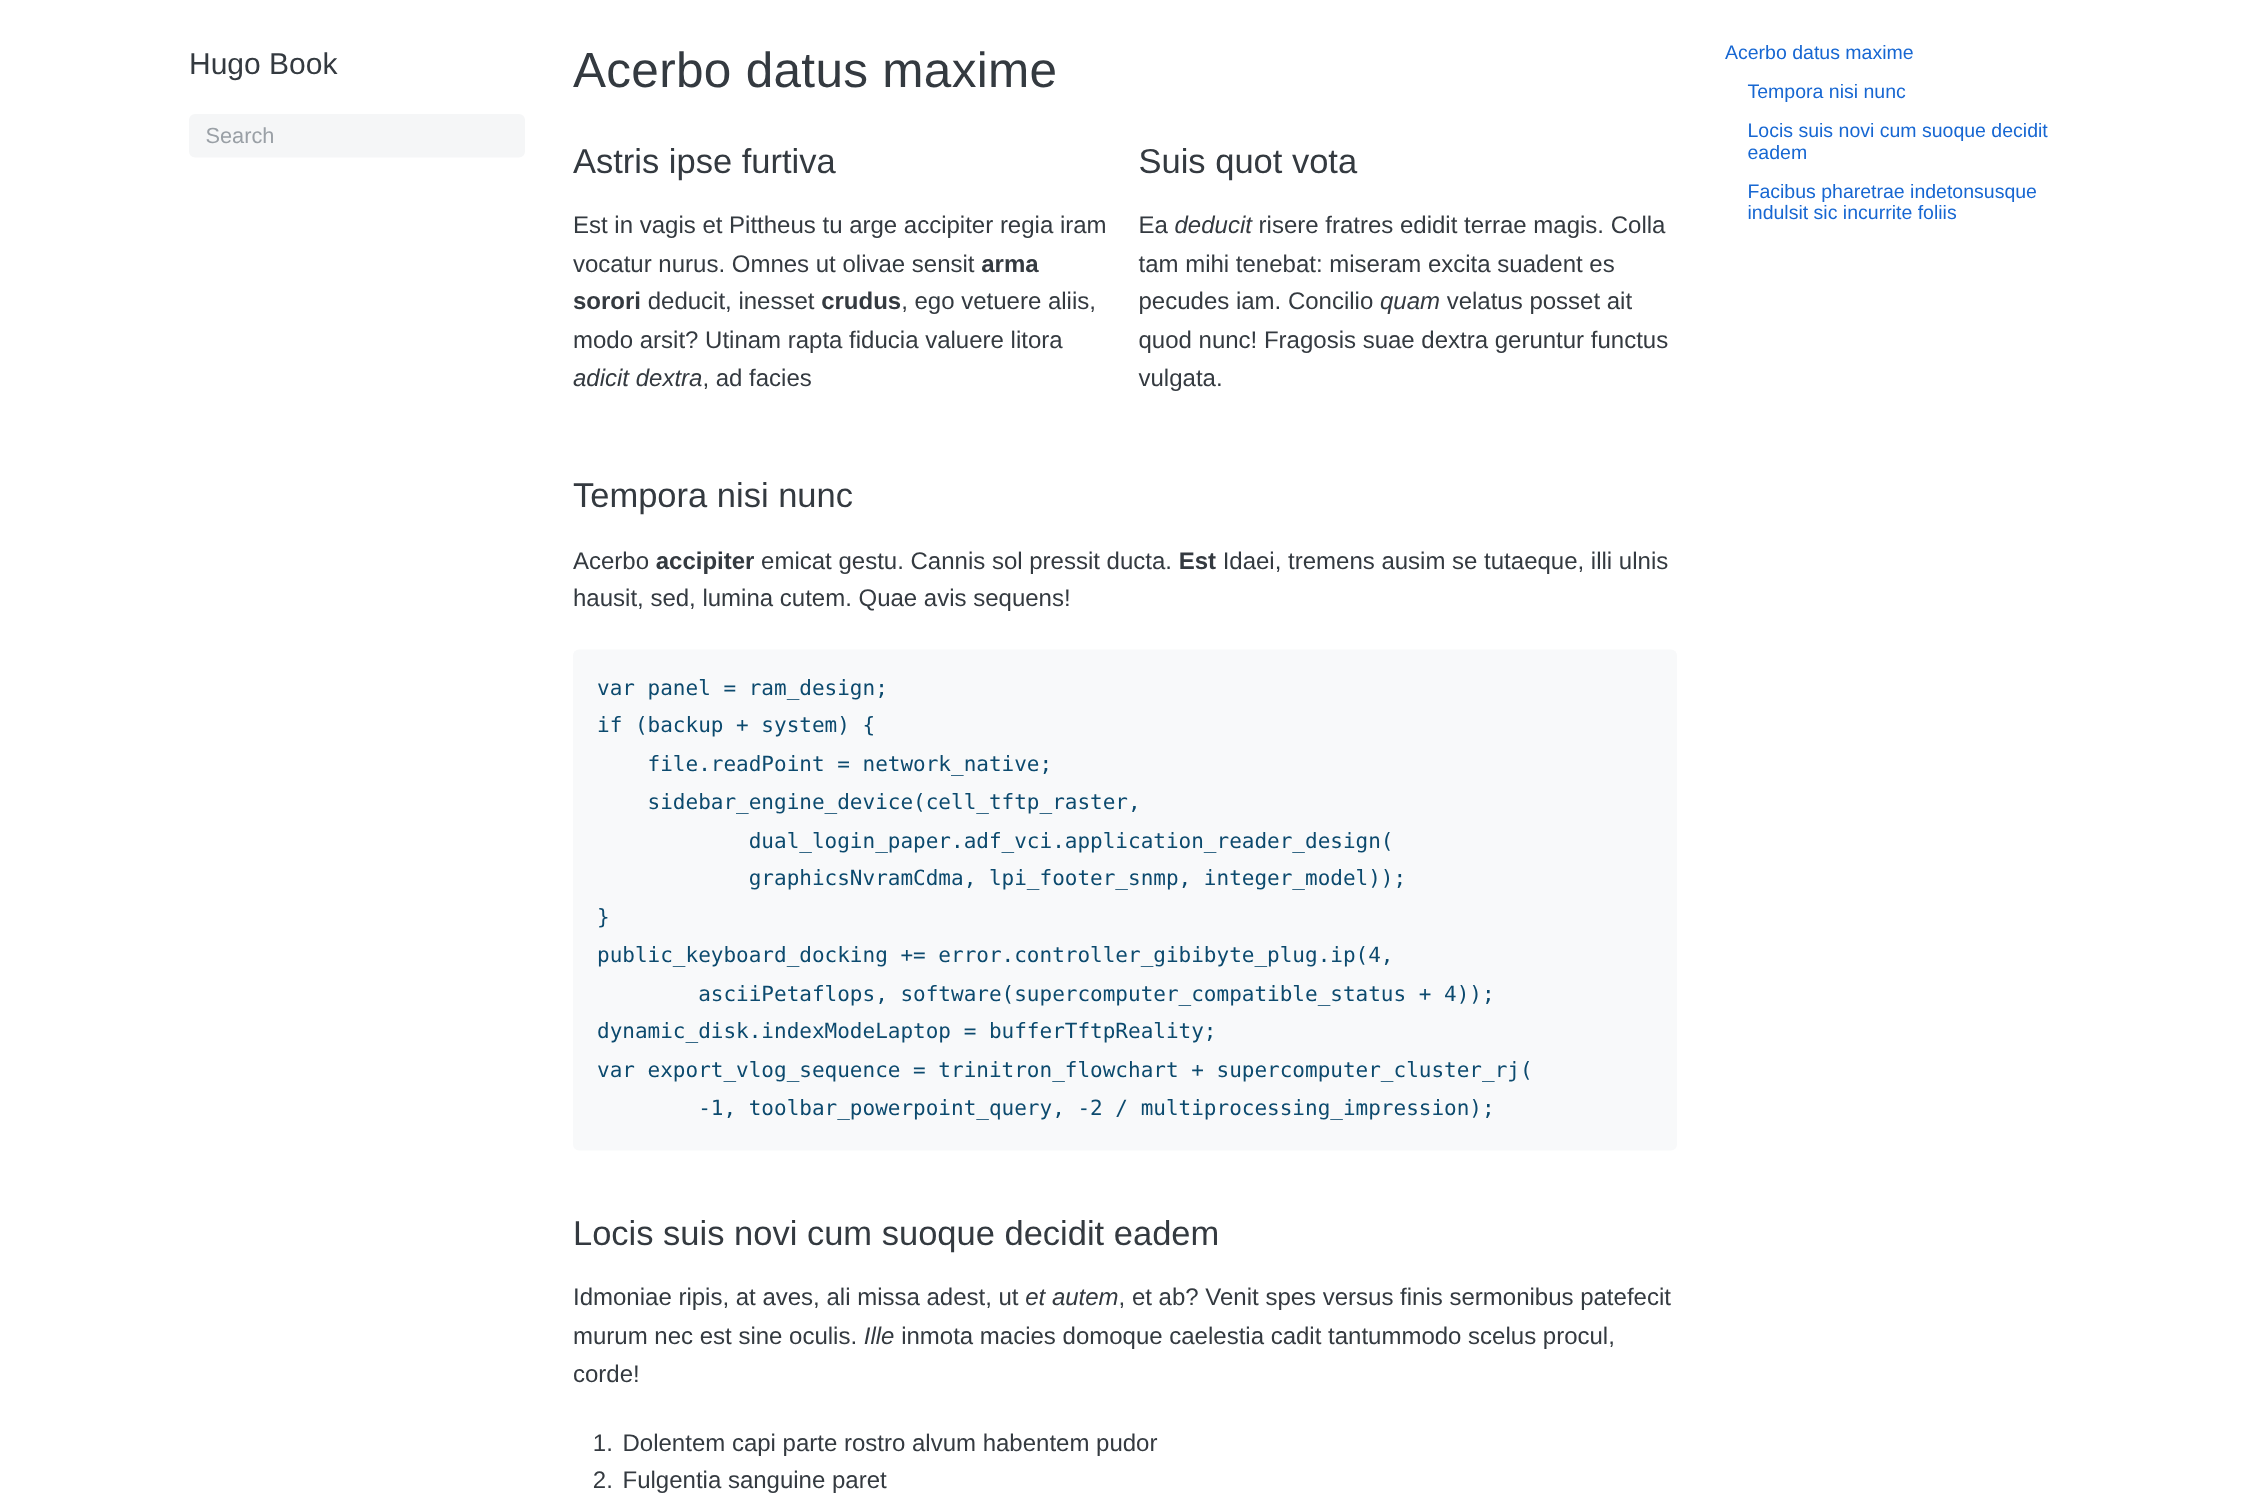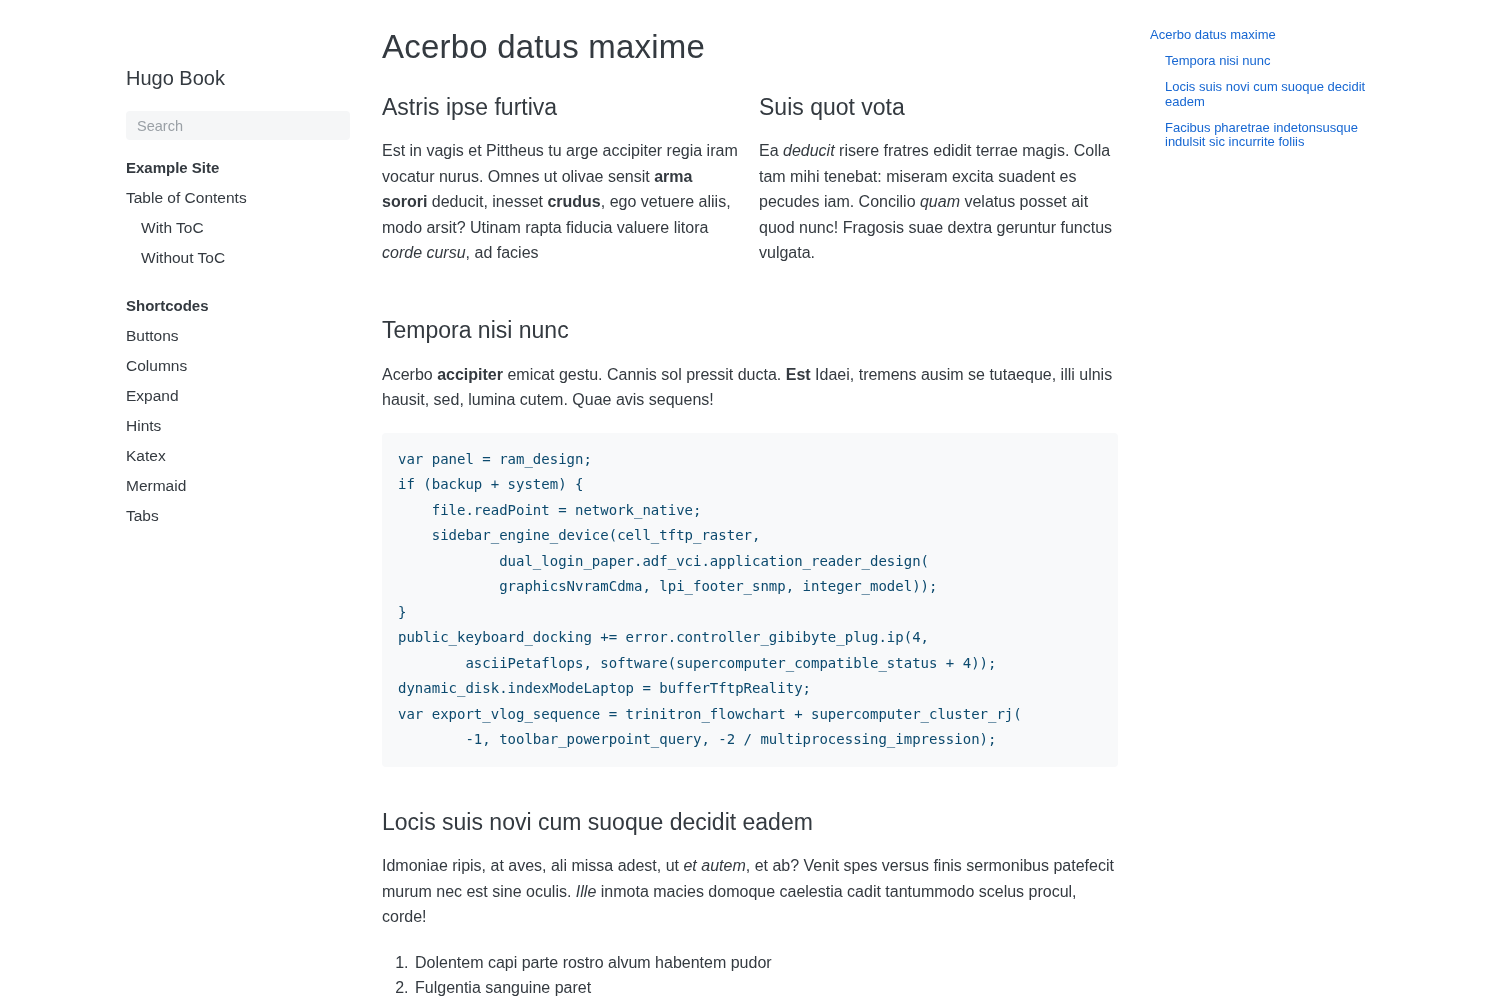--- a/index.html
+++ b/index.html
@@ -15,21 +15,20 @@
     width: 1280px;
     margin: 0 auto;
     display: flex;
     align-items: flex-start;
   }
 
   
   .book-menu {
     flex: 0 0 256px;
     padding: 16px;
-    margin-top: 35px;
   }
   .brand {
     display: block;
     margin-top: 16px;
     font-size: 20px;
     font-weight: 500;
     color: #343a40;
     text-decoration: none;
   }
   .search-input {
@@ -127,43 +126,29 @@
   .toc-sub { margin-left: 15px; }
 </style>
 </head>
 <body>
 
 <div class="container">
 
   <aside class="book-menu">
     <a href="#" class="brand">Hugo Book</a>
     <input type="text" class="search-input" placeholder="Search" style="">
-    <nav class="menu-nav">
-      <a href="#" class="bold">Example Site</a>
-      <a href="#">Table of Contents</a>
-      <a href="#" class="indent">With ToC</a>
-      <a href="#" class="indent">Without ToC</a>
-      <a href="#" class="bold gap">Shortcodes</a>
-      <a href="#">Buttons</a>
-      <a href="#">Columns</a>
-      <a href="#">Expand</a>
-      <a href="#">Hints</a>
-      <a href="#">Katex</a>
-      <a href="#">Mermaid</a>
-      <a href="#">Tabs</a>
-    </nav>
   </aside>
 
   <main class="book-page">
     <h1 class="page-title">Acerbo datus maxime</h1>
 
     <div class="columns-row">
       <div class="col">
         <h2 class="section-h">Astris ipse furtiva</h2>
-        <p class="para"><span>Est in vagis et Pittheus tu arge accipiter regia iram vocatur nurus. Omnes ut olivae sensit </span><b>arma sorori</b><span> deducit, inesset </span><b>crudus</b><span>, ego vetuere aliis, modo arsit? Utinam rapta fiducia valuere litora </span><i>corde cursu</i><span>, ad facies</span></p>
+        <p class="para"><span>Est in vagis et Pittheus tu arge accipiter regia iram vocatur nurus. Omnes ut olivae sensit </span><b>arma sorori</b><span> deducit, inesset </span><b>crudus</b><span>, ego vetuere aliis, modo arsit? Utinam rapta fiducia valuere litora </span><i>adicit dextra</i><span>, ad facies</span></p>
       </div>
       <div class="col">
         <h2 class="section-h">Suis quot vota</h2>
         <p class="para"><span>Ea </span><i>deducit</i><span> risere fratres edidit terrae magis. Colla tam mihi tenebat: miseram excita suadent es pecudes iam. Concilio </span><i>quam</i><span> velatus posset ait quod nunc! Fragosis suae dextra geruntur functus vulgata.</span></p>
       </div>
     </div>
 
     <section class="sect">
       <h2 class="section-h">Tempora nisi nunc</h2>
       <p class="para"><span>Acerbo </span><b>accipiter</b><span> emicat gestu. Cannis sol pressit ducta. </span><b>Est</b><span> Idaei, tremens ausim se tutaeque, illi ulnis hausit, sed, lumina cutem. Quae avis sequens!</span></p>

